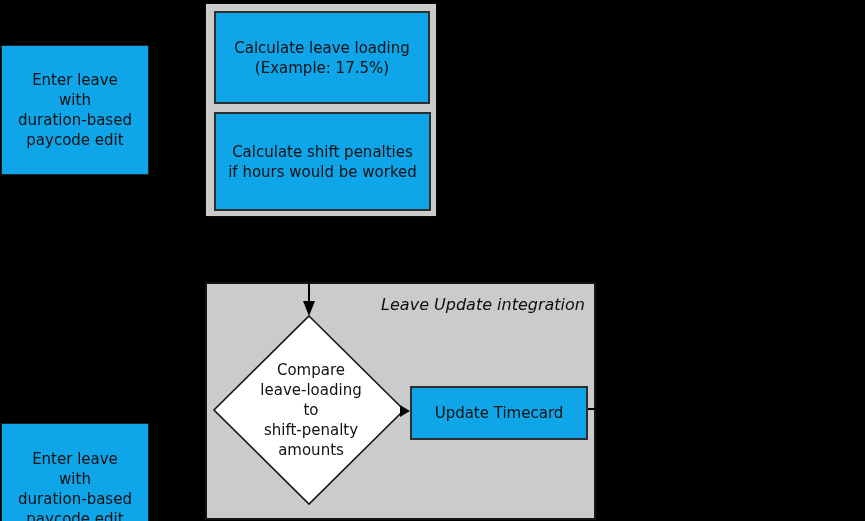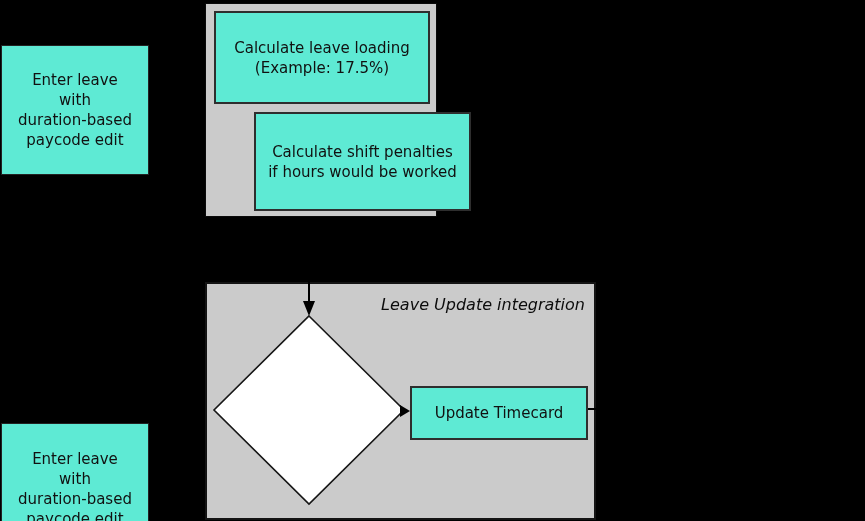--- a/index.html
+++ b/index.html
@@ -12,42 +12,42 @@
     width: 865px;
     height: 521px;
     background: #000000;
     overflow: hidden;
     font-family: "DejaVu Sans", "Liberation Sans", sans-serif;
     color: #111111;
   }
   .abs { position: absolute; }
   .whitebox {
     position: absolute;
-    background: #5eead4;
+    background: #0ea5e9;
     border: 1px solid #222222;
     box-sizing: border-box;
     display: flex;
     align-items: center;
     justify-content: center;
     text-align: center;
     font-size: 15px;
     line-height: 20px;
     white-space: pre-line;
   }
   .whitebox.thick { border-width: 2px; border-color: #2e2e2e; }
   .graypanel {
     position: absolute;
     background: #cbcbcb;
     box-sizing: border-box;
   }
   #panel-top { left: 205px; top: 3px; width: 232px; height: 214px; border: 1px solid #0a0a0a; }
   #box-enter-top { left: 1px; top: 45px; width: 148px; height: 130px; }
   #box-enter-bottom { left: 1px; top: 423px; width: 148px; height: 132px; }
   #box-calc-loading { left: 8px; top: 7px; width: 216px; height: 93px; }
-  #box-calc-shift { left: 8px; top: 108px; width: 217px; height: 99px; margin-left: 40px; }
+  #box-calc-shift { left: 8px; top: 108px; width: 217px; height: 99px; }
   #panel-mid { left: 205px; top: 282px; width: 391px; height: 238px; border: 2px solid #141414; }
   #panel-mid-title {
     position: absolute;
     top: 11px;
     right: 9px;
     font-style: italic;
     font-size: 16px;
     color: #0c0c0c;
     white-space: nowrap;
   }
@@ -107,20 +107,25 @@
     <div class="whitebox thick" id="box-calc-shift">Calculate shift penalties
 if hours would be worked</div>
   </div>
 
   <div class="graypanel" id="panel-mid">
     <div id="panel-mid-title">Leave Update integration</div>
 
     <svg id="diamond-svg" width="387" height="234" viewBox="0 0 387 234">
       <polygon points="102,32 197,126 102,220 7,126" fill="#ffffff" stroke="#161616" stroke-width="1.6"></polygon>
     </svg>
+    <div id="diamond-text">Compare
+leave-loading
+to
+shift-penalty
+amounts</div>
 
     <div class="abs" id="arrow-right"></div>
 
     <div class="whitebox thick" id="box-update">Update Timecard</div>
   </div>
 
   <div class="abs" id="flow-line-down"></div>
   <div class="abs" id="arrow-down"></div>
 
   <div class="abs" id="connector-pay"></div>

